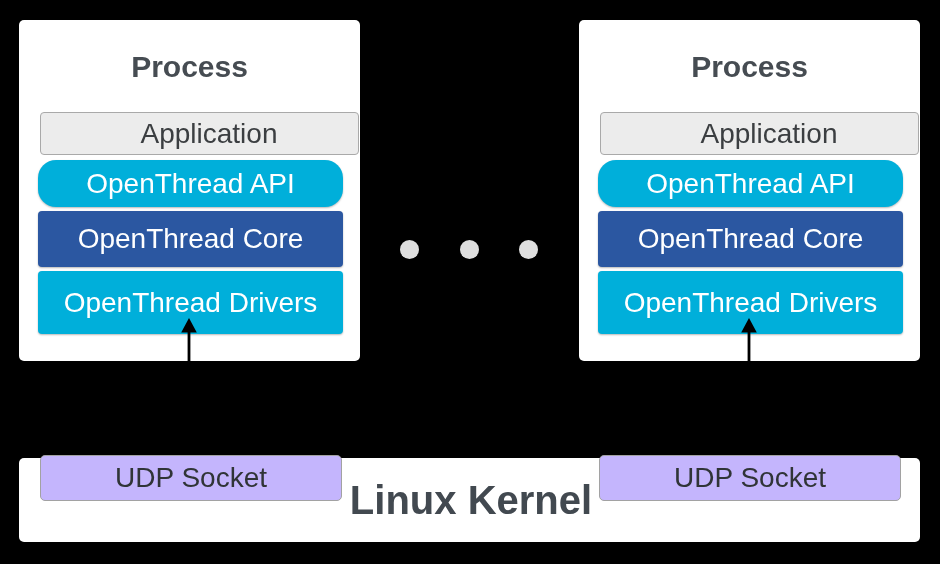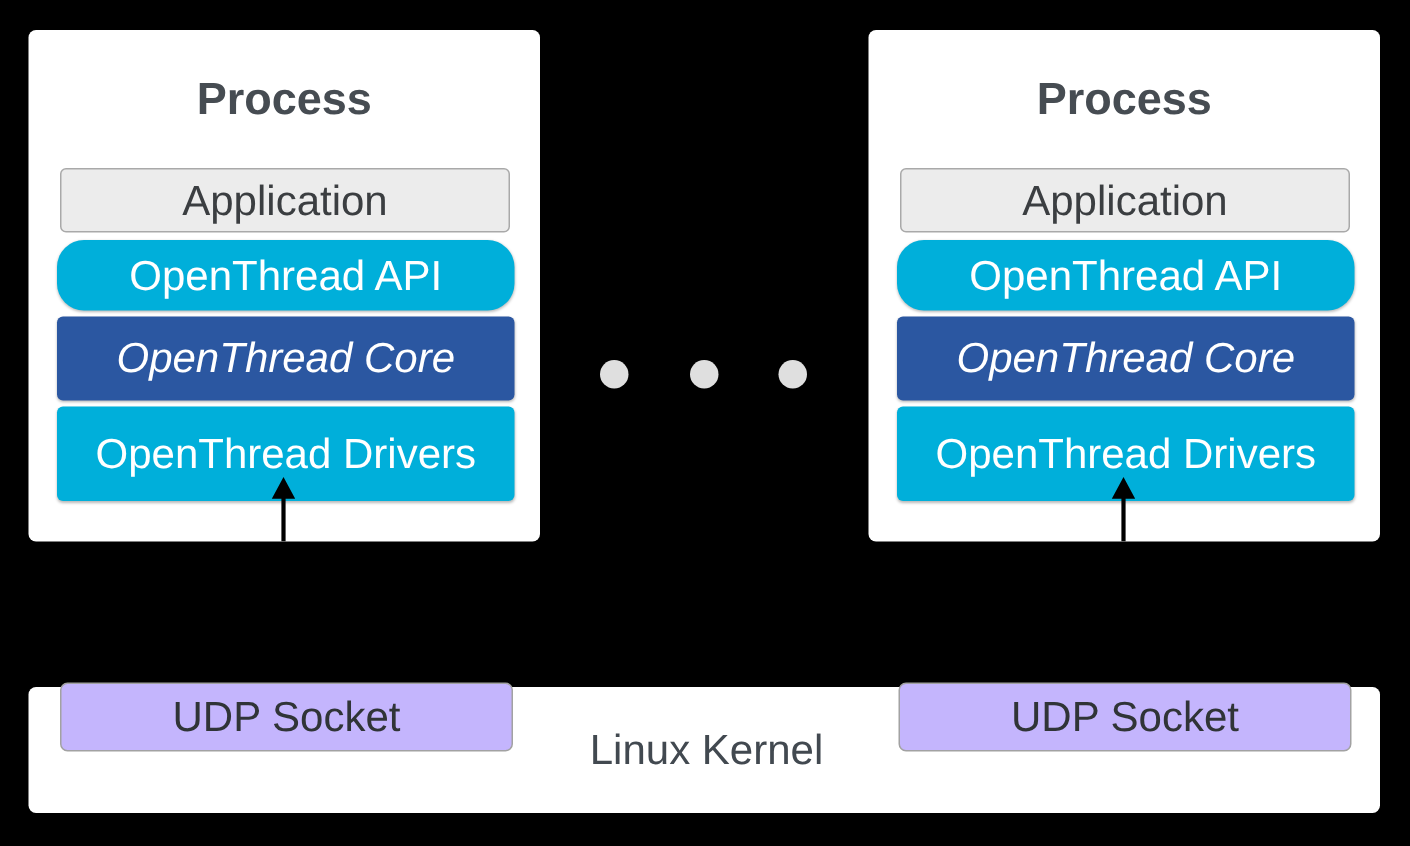--- a/index.html
+++ b/index.html
@@ -18,24 +18,24 @@
     font-size:30px;line-height:34px;font-weight:bold;color:#464c52;
   }
   .layer{
     position:absolute;left:19px;width:305px;border-radius:4px;
     display:flex;align-items:center;justify-content:center;
     color:#ffffff;font-size:28px;box-shadow:0 1px 2px rgba(0,0,0,0.28);
   }
   .layer.app{
     left:21px;width:298px;top:92px;height:41px;
     background:#ececec;border:1.5px solid #a9a9a9;
-    color:#3b3e41;box-shadow:none;
+    color:#3b3e41;box-shadow:none;padding-left:19px;
   }
   .layer.api{top:140px;height:47px;background:#00afda;border-radius:18px;}
-  .layer.core{top:191px;height:56px;background:#2b57a1;font-style:italic;}
+  .layer.core{top:191px;height:56px;background:#2b57a1;}
   .layer.drivers{top:251px;height:63px;background:#00afda;}
   .arrow{position:absolute;left:160px;top:298px;width:20px;height:43px;}
   .dot{
     position:absolute;top:240px;width:19px;height:19px;
     border-radius:50%;background:#dfdfdf;
   }
   #dot1{left:400px;} #dot2{left:460px;} #dot3{left:519px;}
   .kernel{
     position:absolute;left:19px;top:458px;width:901px;height:84px;
     background:#ffffff;border-radius:5px;
@@ -43,21 +43,21 @@
   .udp{
     position:absolute;top:455px;width:300px;height:44px;
     background:#c4b5fd;border:1.5px solid #a2a2a2;border-radius:5px;
     display:flex;align-items:center;justify-content:center;
     font-size:28px;color:#303437;
   }
   #udp-left{left:40px;}
   #udp-right{left:599px;}
   .kernel-label{
     position:absolute;left:342px;top:484px;width:258px;text-align:center;
-    font-size:28px;line-height:32px;font-weight:normal;color:#424950;
+    font-size:40px;line-height:32px;font-weight:bold;color:#424950;
   }
 </style>
 </head>
 <body>
 
 <div class="canvas">
 
   <div class="process" id="proc-left">
     <div class="process-title">Process</div>
     <div class="layer app">Application</div>

